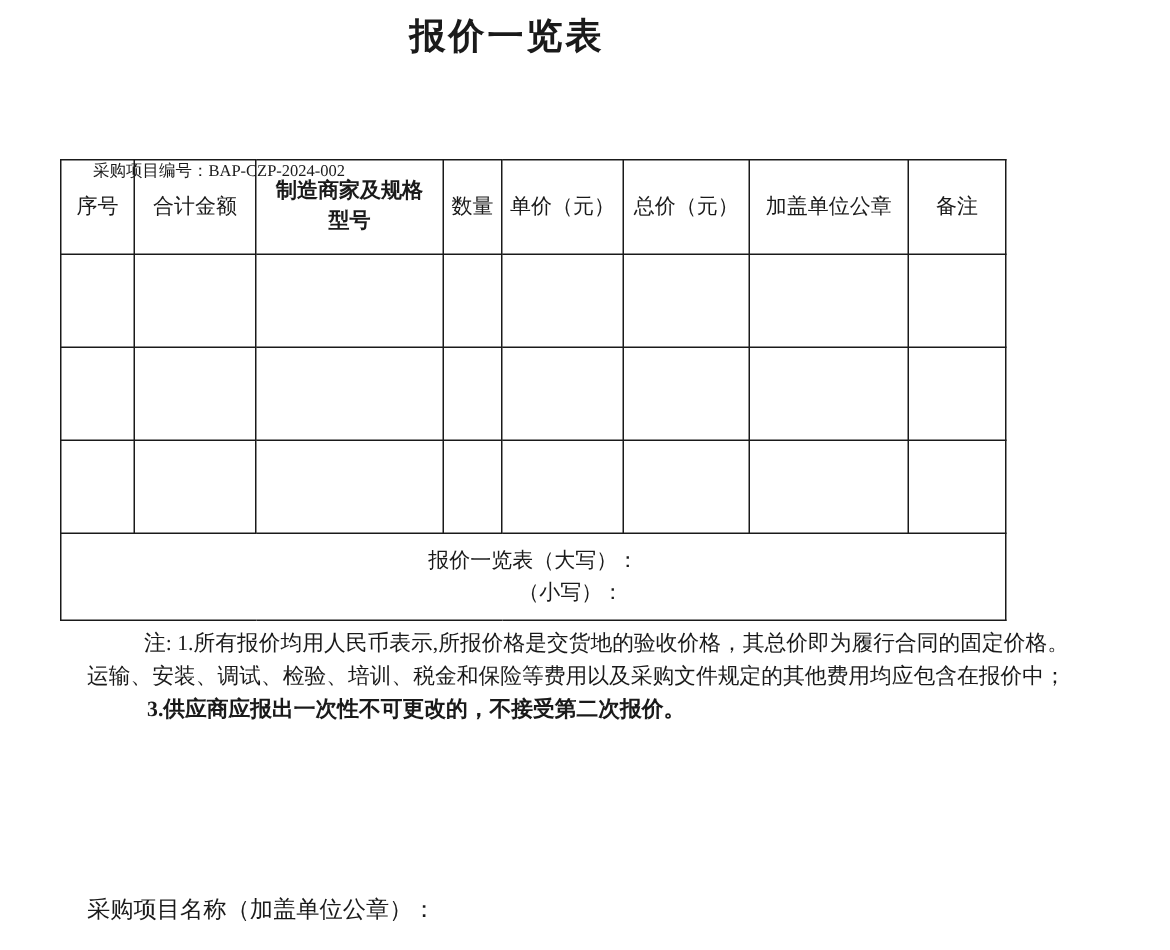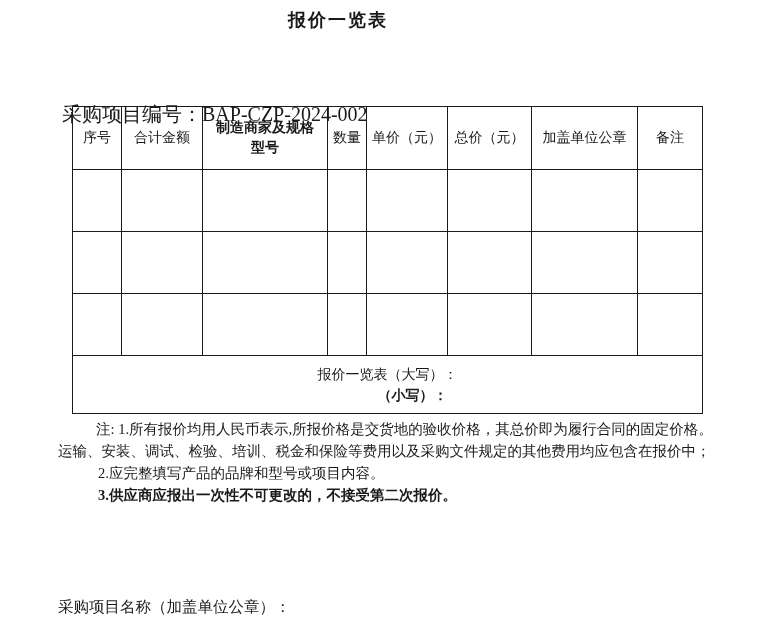--- a/index.html
+++ b/index.html
@@ -11,36 +11,36 @@
     font-family: "Liberation Serif", "DejaVu Serif", serif;
     color: #1a1a1a;
     overflow: hidden;
   }
   .page-title {
     position: absolute;
     top: 8px;
     left: 0;
     width: 676px;
     text-align: center;
-    font-size: 18px;
+    font-size: 24px;
     font-weight: bold;
     letter-spacing: 2px;
   }
   .project-info {
     position: absolute;
     top: 61px;
     left: 62px;
-    font-size: 20px;
+    font-size: 11px;
     line-height: 21.5px;
     white-space: pre;
   }
   table.quote-table {
     position: absolute;
     top: 106px;
-    left: 72px;
+    left: 40px;
     width: 630px;
     border-collapse: collapse;
     table-layout: fixed;
     border-radius: 20px;
   }
   table.quote-table th,
   table.quote-table td {
     border: 1px solid #1a1a1a;
     font-weight: normal;
     font-size: 14px;
@@ -58,21 +58,21 @@
     font-weight: bold;
   }
   td.totals-cell {
     height: 58px;
     text-align: left;
     vertical-align: top;
     padding: 5px 6px;
     font-size: 14.5px;
     line-height: 21px;
   }
-  .totals-lower { padding-left: 50px; font-weight: bold; }
+  .totals-lower { padding-left: 50px; }
   .notes {
     position: absolute;
     top: 418px;
     left: 58px;
     width: 668px;
     font-size: 14.5px;
     line-height: 22px;
   }
   .notes .note-para { text-indent: 38px; }
   .notes .note-item { padding-left: 40px; }
@@ -153,21 +153,20 @@
       <td class="totals-cell" colspan="8">
         <div>报价一览表（大写）：</div>
         <div class="totals-lower">（小写）：</div>
       </td>
     </tr>
   </tbody>
 </table>
 
 <div class="notes">
   <p class="note-para">注: 1.所有报价均用人民币表示,所报价格是交货地的验收价格，其总价即为履行合同的固定价格。运输、安装、调试、检验、培训、税金和保险等费用以及采购文件规定的其他费用均应包含在报价中；</p>
-  <p class="note-item">2.应完整填写产品的品牌和型号或项目内容。</p>
   <p class="note-item note-bold">3.供应商应报出一次性不可更改的，不接受第二次报价。</p>
 </div>
 
 <div class="doc-footer">
   <div><span>采购项目名称（加盖单位公章）：</span></div>
   
   
 </div>
 
 </body></html>

